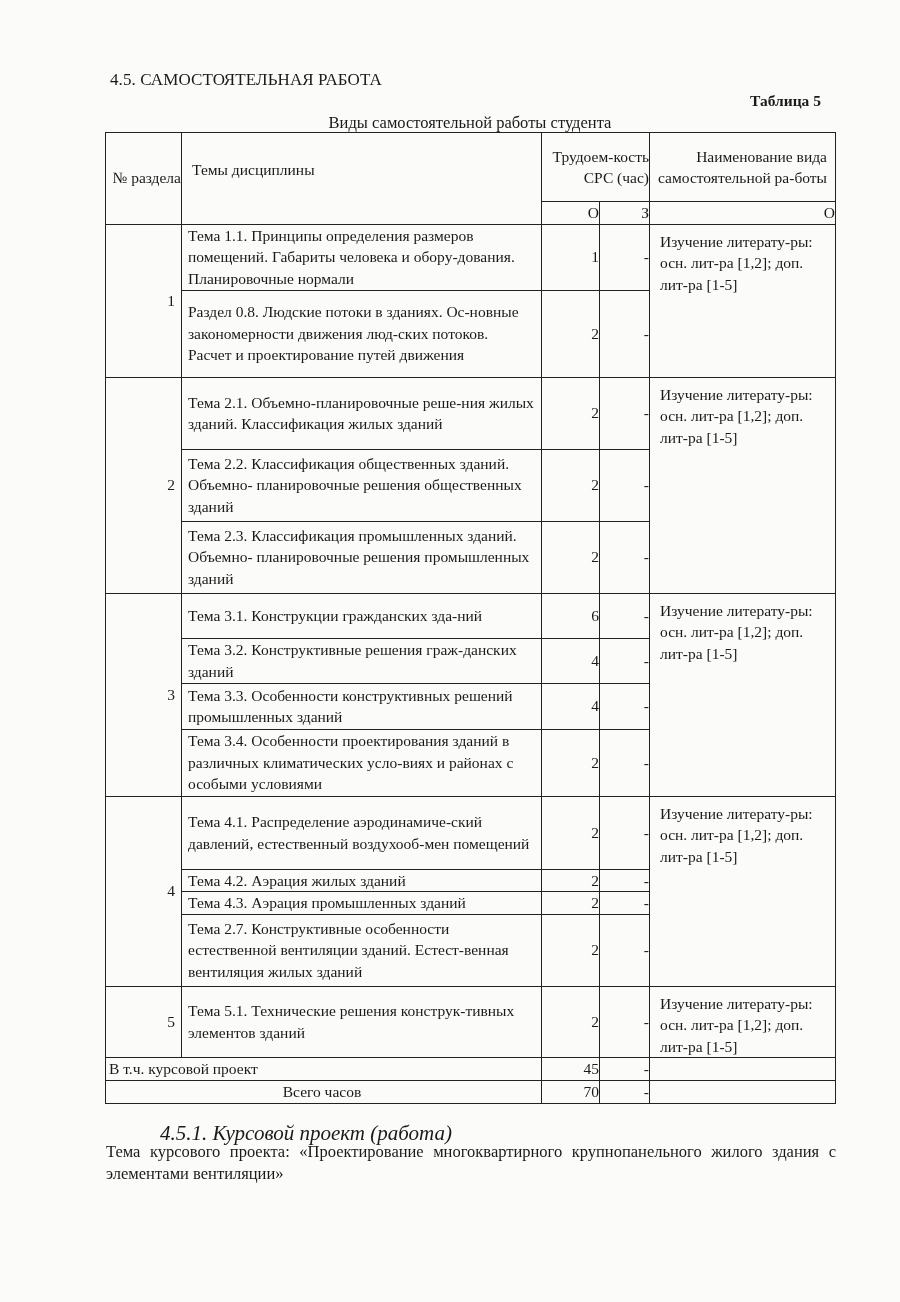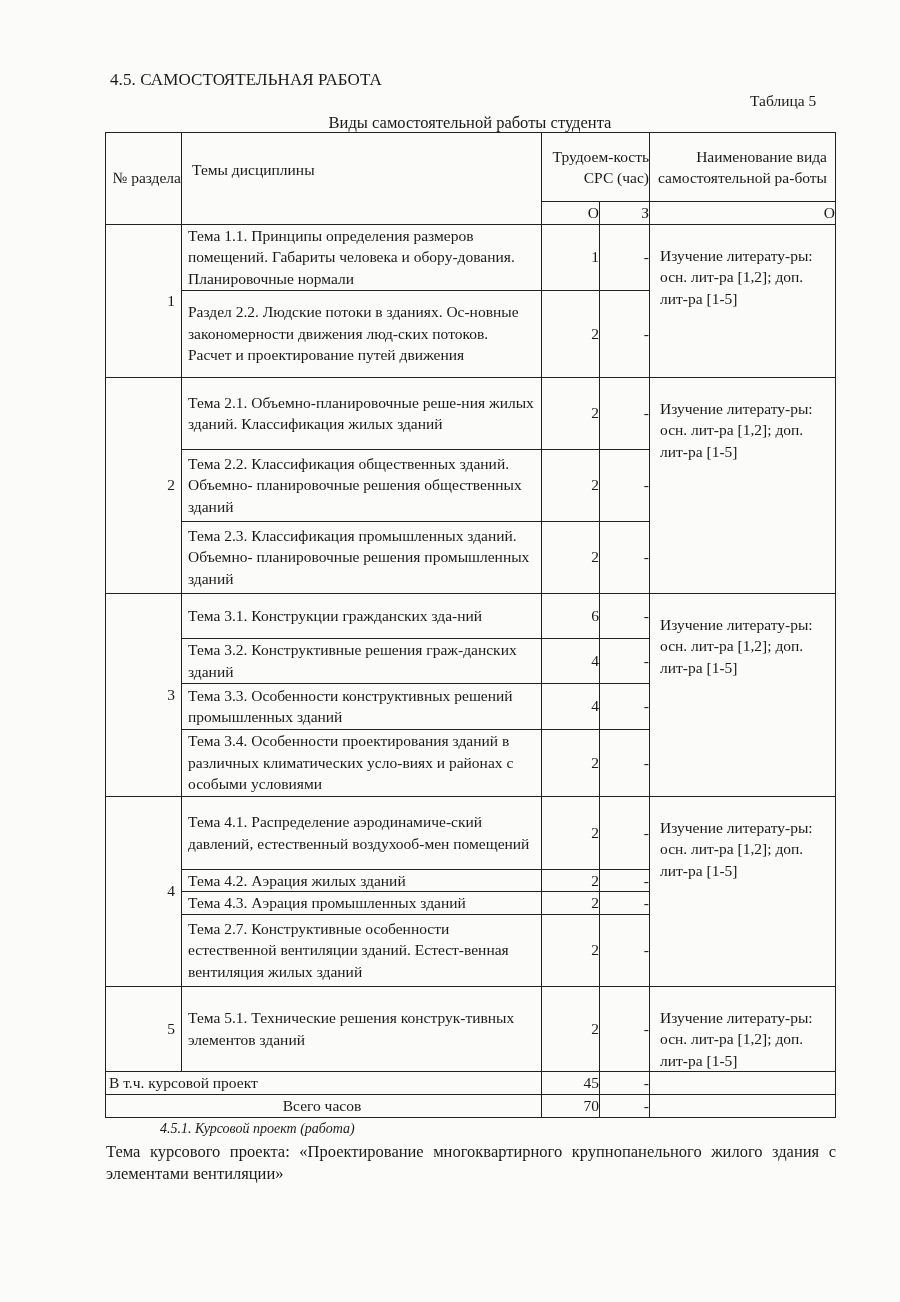--- a/index.html
+++ b/index.html
@@ -2,32 +2,32 @@
 <html><head>
 <meta charset="utf-8">
 <style>
   html, body { margin:0; padding:0; }
   body {
     width:900px; height:1302px; background:#fbfbfa; position:relative; overflow:hidden;
     font-family:"Liberation Serif", serif; color:#1a1a1a;
   }
   .abs { position:absolute;text-align:center; }
   #section-title { left:110px; top:70px; font-size:17px; letter-spacing:0.1px; }
-  #table-num { left:750px; top:92px; font-size:15.5px; }
+  #table-num { left:750px; top:92px; font-size:15.5px;font-weight:bold; }
   #table-caption { left:0; width:940px; text-align:center; top:113px; font-size:16.5px; }
   table {
     position:absolute; left:105px; top:132px; border-collapse:collapse;
     font-size:15.5px; line-height:21.5px; table-layout:fixed;
   }
   td { border:1.4px solid #222; padding:0 6px; vertical-align:middle; }
   td.c { text-align:right; padding:0; }
   td.top { vertical-align:top; }
   td.r { text-align:right; padding-right:6px; }
-  .lit { padding:20px 7px 0 10px; line-height:21.5px; }
-  #course-heading { left:160px; top:1121px; font-size:14px; font-style:italic; }
+  .lit { padding:6px 7px 0 10px; line-height:21.5px; }
+  #course-heading { left:160px; top:1121px; font-size:21px; font-style:italic; }
   #course-topic { left:106px; top:1141px; width:730px; font-size:16.5px; line-height:22px; text-align:justify; text-align-last:left; }
 </style>
 </head>
 <body>
 
 <div id="section-title" class="abs">4.5. САМОСТОЯТЕЛЬНАЯ РАБОТА</div>
 <div id="table-num" class="abs">Таблица 5</div>
 <div id="table-caption" class="abs">Виды самостоятельной работы студента</div>
 
 <table>
@@ -51,21 +51,21 @@
       <td class="c">О</td>
     </tr>
   <tr style="height: 66px;">
         <td class="r" rowspan="2">1</td>
         <td>Тема 1.1. Принципы определения размеров помещений. Габариты человека и обору-дования. Планировочные нормали</td>
         <td class="c">1</td>
         <td class="c">-</td>
         <td class="top lit" rowspan="2">Изучение литерату-ры: осн. лит-ра [1,2]; доп. лит-ра [1-5]</td>
       </tr>
       <tr style="height: 87px;">
-        <td>Раздел 2.2. Людские потоки в зданиях. Ос-новные закономерности движения люд-ских потоков. Расчет и проектирование путей движения</td>
+        <td>Раздел 0.8. Людские потоки в зданиях. Ос-новные закономерности движения люд-ских потоков. Расчет и проектирование путей движения</td>
         <td class="c">2</td>
         <td class="c">-</td>
       </tr>
       <tr style="height: 72px;">
         <td class="r" rowspan="3">2</td>
         <td>Тема 2.1. Объемно-планировочные реше-ния жилых зданий. Классификация жилых зданий</td>
         <td class="c">2</td>
         <td class="c">-</td>
         <td class="top lit" rowspan="3">Изучение литерату-ры: осн. лит-ра [1,2]; доп. лит-ра [1-5]</td>
       </tr>

